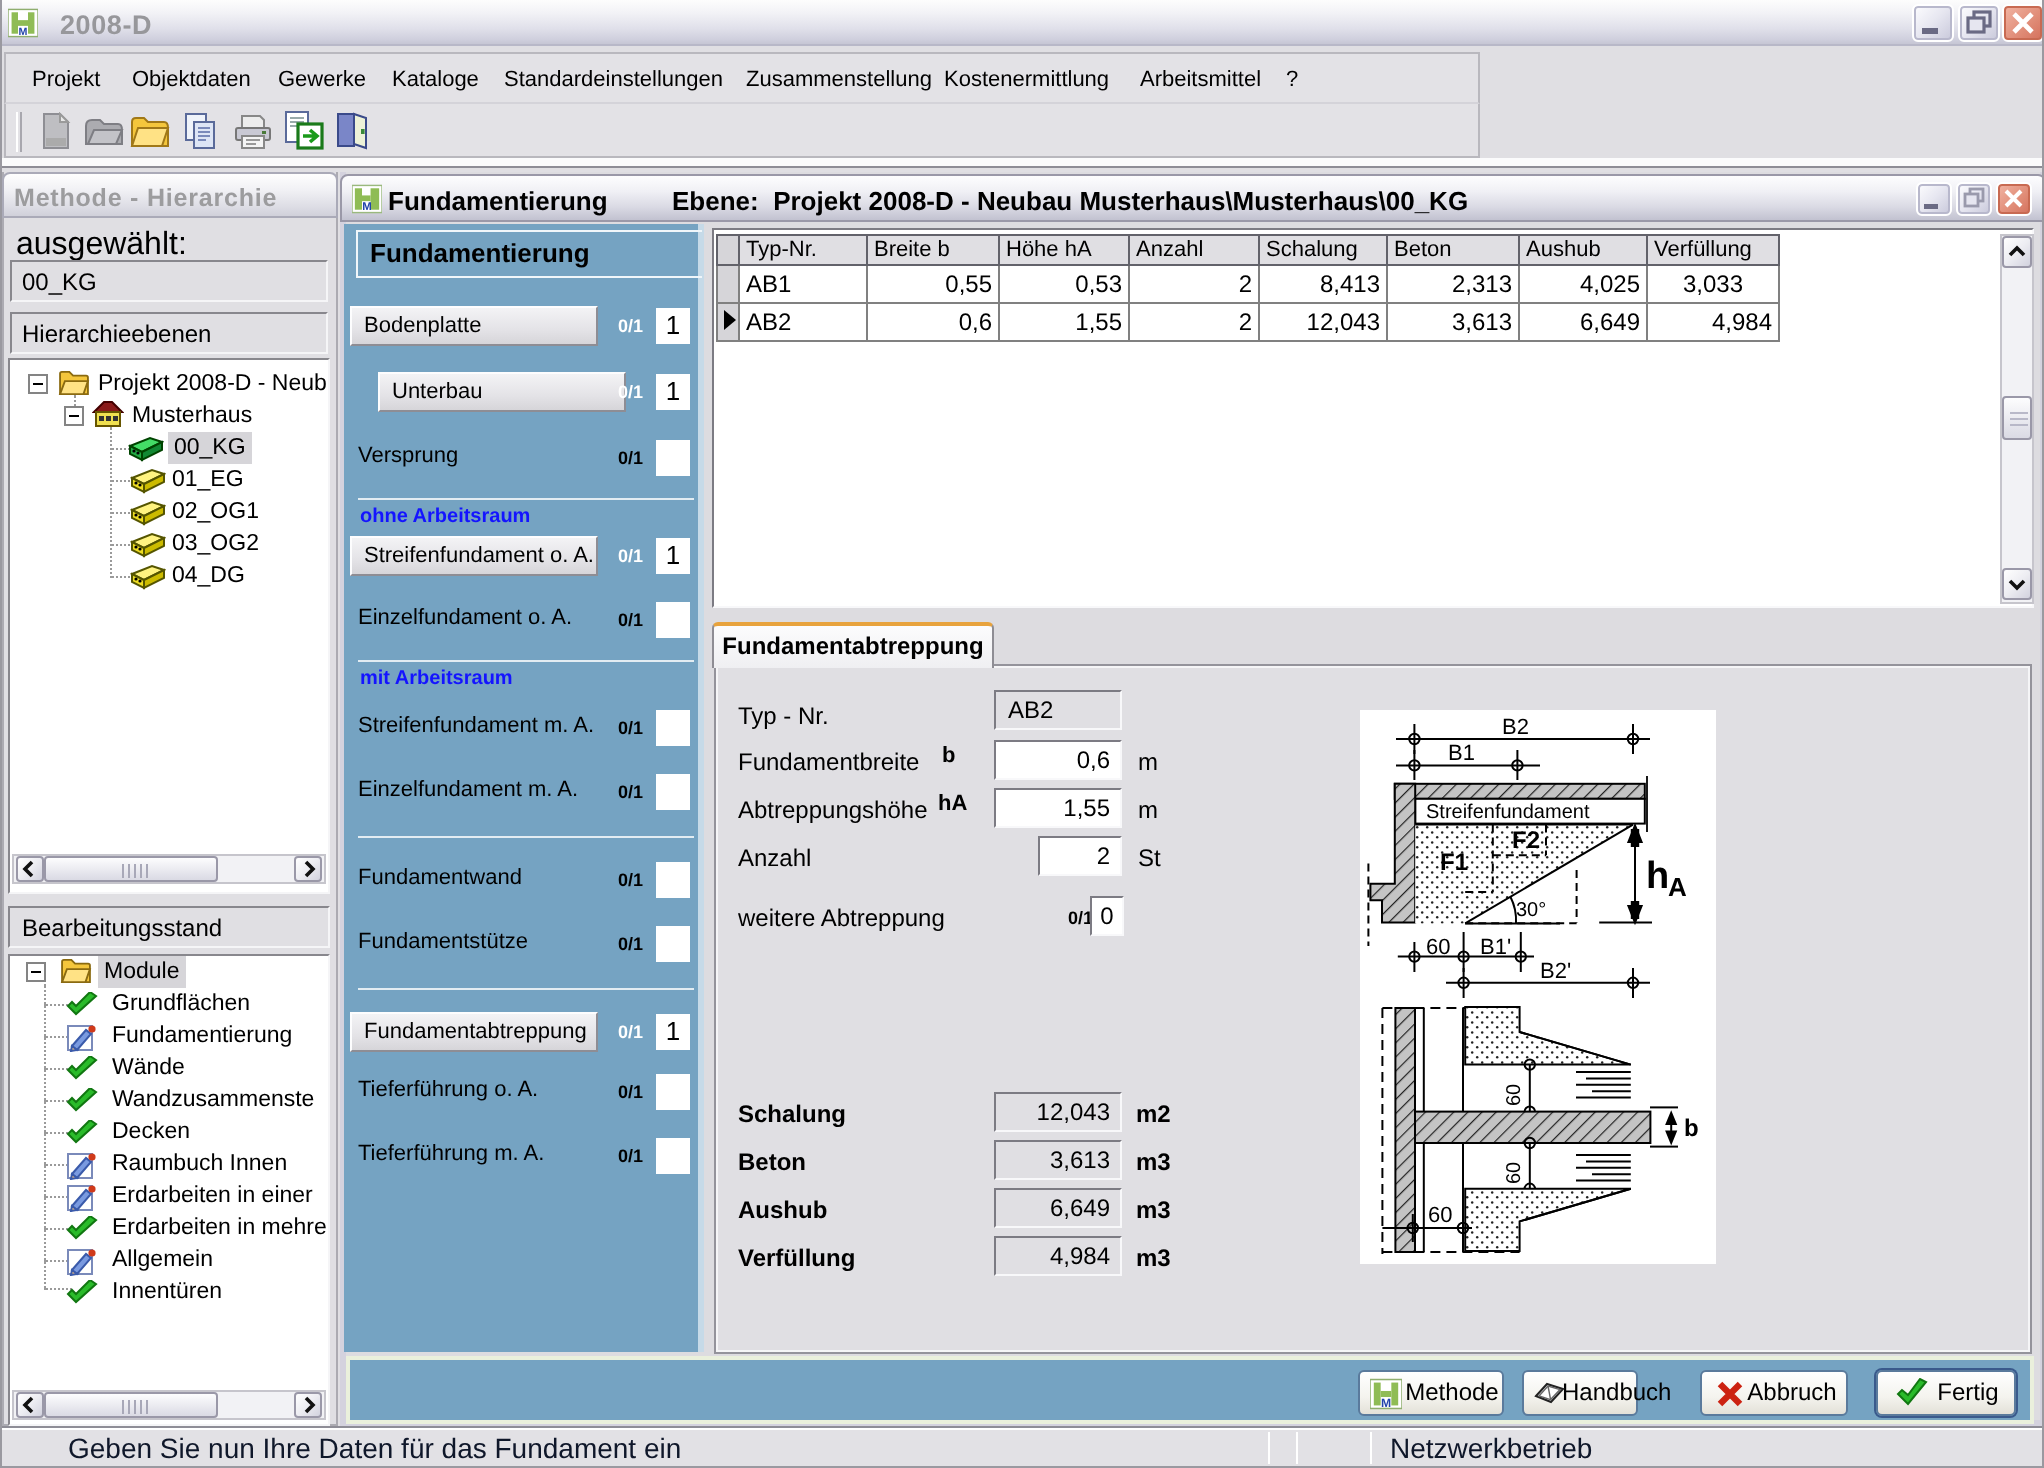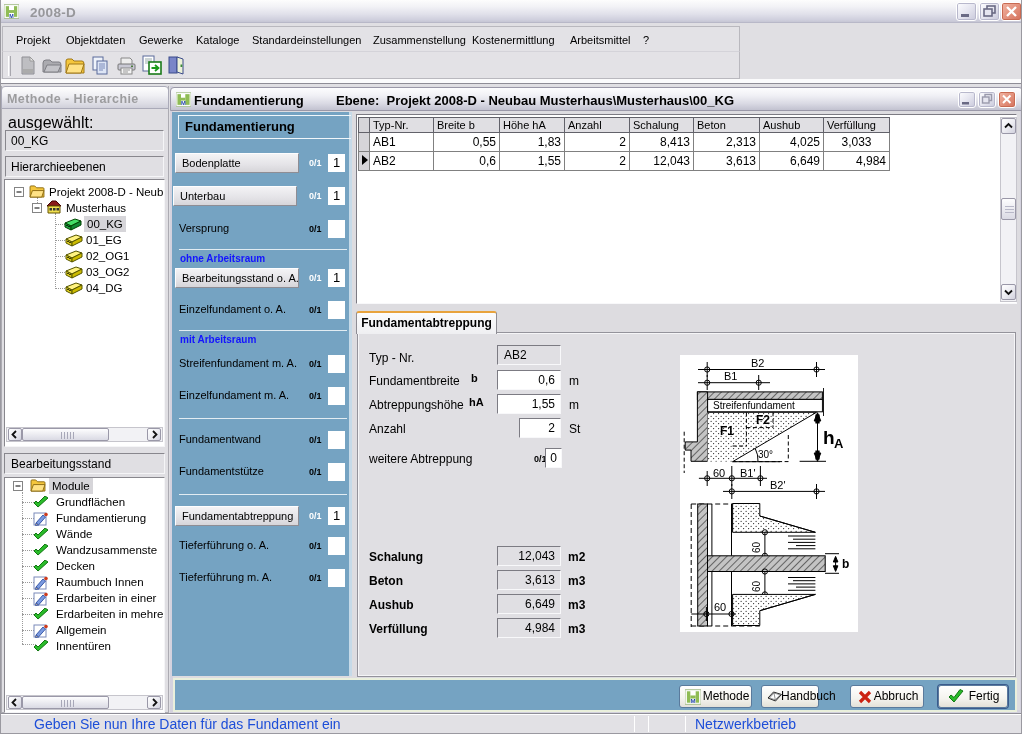--- a/index.html
+++ b/index.html
@@ -72,21 +72,21 @@
   background:linear-gradient(to bottom,#FFFFFF 0%,#F4F3EE 60%,#E3E1D8 100%); font-size:12px; color:#000;
   text-align:center; }
 
 .sbtrack { position:absolute; background:#F2F2F5; border:1px solid #C6C5CC; }
 .sbbtn { position:absolute; width:17px; height:17px; border:1px solid #9A98A8; border-radius:2px;
   background:linear-gradient(135deg,#FFFFFF 0%,#EDEDF2 50%,#D2D2DE 100%); }
 .sbthumb { position:absolute; border:1px solid #9A98A8; border-radius:2px;
   background:linear-gradient(to bottom,#FDFDFE,#DADAE4); }
 
 #statusbar { left:0; top:713px; width:1022px; height:21px; background:#E2E1E5; border-top:1px solid #8E8D96; box-shadow:inset 0 1px 0 #FFF; }
-.sbtext { position:absolute; top:716px; font-size:14px; color:#1d4ed8;text-align:right; }
+.sbtext { position:absolute; top:716px; font-size:14px; color:#0f172a;text-align:right; }
 </style>
 </head>
 <body>
 <div class="abs" id="titlebar"></div>
 <svg class="abs" style="left:3px;top:3px" width="15" height="17" viewBox="0 0 21 19">
   <rect x="0" y="0" width="21" height="19" fill="#FFFFFF" stroke="#8FAE6E"></rect>
   <rect x="2.5" y="2" width="4.5" height="15" fill="#8FBC55"></rect>
   <rect x="14" y="2" width="4.5" height="15" fill="#8FBC55"></rect>
   <rect x="7" y="7.5" width="7" height="4" fill="#8FBC55"></rect>
   <text x="10.5" y="18" font-size="7.5" font-weight="bold" fill="#2244AA" text-anchor="middle" font-family="Liberation Sans">M</text>
@@ -357,29 +357,29 @@
     </svg></div>
 <div class="abs" id="bluepanel"></div>
 
 <div class="abs" style="left:177px;top:115px;width:173px;height:24px;border-top:1px solid #F0F6FA;border-left:1px solid #F0F6FA"></div>
 <div class="abs" style="left:178px;top:138px;width:172px;height:1px;background:#F0F6FA"></div>
 <div class="abs" style="left:184px;top:119px;font-size:13px;font-weight:bold;color:#000">Fundamentierung</div>
 
 <div class="bbtn" style="left:174px;top:153px;width:124px">Bodenplatte</div>
 <div class="b01" style="left:308px;top:158px">0/1</div>
 <div class="bbox" style="left:327px;top:154px">1</div>
-<div class="bbtn" style="left:172px;top:186px;width:124px">Unterbau</div>
+<div class="bbtn" style="left:188px;top:186px;width:124px">Unterbau</div>
 <div class="b01" style="left:308px;top:191px">0/1</div>
 <div class="bbox" style="left:327px;top:187px">1</div>
 <div class="blbl" style="left:178px;top:222px">Versprung</div>
 <div class="b01 b01d" style="left:308px;top:224px">0/1</div>
 <div class="bbox" style="left:327px;top:220px"></div>
 <div class="bsep" style="top:249px"></div>
 <div class="bsec" style="left:179px;top:253px">ohne Arbeitsraum</div>
-<div class="bbtn" style="left:174px;top:268px;width:124px">Bearbeitungsstand o. A.</div>
+<div class="bbtn" style="left:174px;top:268px;width:124px">Streifenfundament o. A.</div>
 <div class="b01" style="left:308px;top:273px">0/1</div>
 <div class="bbox" style="left:327px;top:269px">1</div>
 <div class="blbl" style="left:178px;top:303px">Einzelfundament o. A.</div>
 <div class="b01 b01d" style="left:308px;top:305px">0/1</div>
 <div class="bbox" style="left:327px;top:301px"></div>
 <div class="bsep" style="top:330px"></div>
 <div class="bsec" style="left:179px;top:334px">mit Arbeitsraum</div>
 <div class="blbl" style="left:178px;top:357px">Streifenfundament m. A.</div>
 <div class="b01 b01d" style="left:308px;top:359px">0/1</div>
 <div class="bbox" style="left:327px;top:355px"></div>
@@ -411,21 +411,21 @@
 <div class="th" style="left:498px;width:66px">Höhe hA</div>
 <div class="th" style="left:563px;width:66px">Anzahl</div>
 <div class="th" style="left:628px;width:65px">Schalung</div>
 <div class="th" style="left:692px;width:67px">Beton</div>
 <div class="th" style="left:758px;width:65px">Aushub</div>
 <div class="th" style="left:822px;width:67px">Verfüllung</div>
 
 <div class="td" style="left:357px;top:133px;width:12px;background:#D6D5D9;border-left:1px solid #808080"></div>
 <div class="td" style="left:369px;top:133px;width:64px;text-align:left">AB1</div>
 <div class="td" style="left:433px;top:133px;width:66px;text-align:right">0,55</div>
-<div class="td" style="left:499px;top:133px;width:65px;text-align:right">1,83</div>
+<div class="td" style="left:499px;top:133px;width:65px;text-align:right">0,53</div>
 <div class="td" style="left:564px;top:133px;width:65px;text-align:right">2</div>
 <div class="td" style="left:629px;top:133px;width:64px;text-align:right">8,413</div>
 <div class="td" style="left:693px;top:133px;width:66px;text-align:right">2,313</div>
 <div class="td" style="left:759px;top:133px;width:64px;text-align:right">4,025</div>
 <div class="td" style="left:823px;top:133px;width:66px;text-align:center">3,033</div>
 
 <div class="td" style="left:357px;top:152px;width:12px;background:#D6D5D9;border-left:1px solid #808080;padding:2px 0 0 2px"><svg width="8" height="12">
       <path d="M1 1 L7 6 L1 11 Z" fill="#000"></path>
     </svg></div>
 <div class="td" style="left:369px;top:152px;width:64px;text-align:left">AB2</div>

